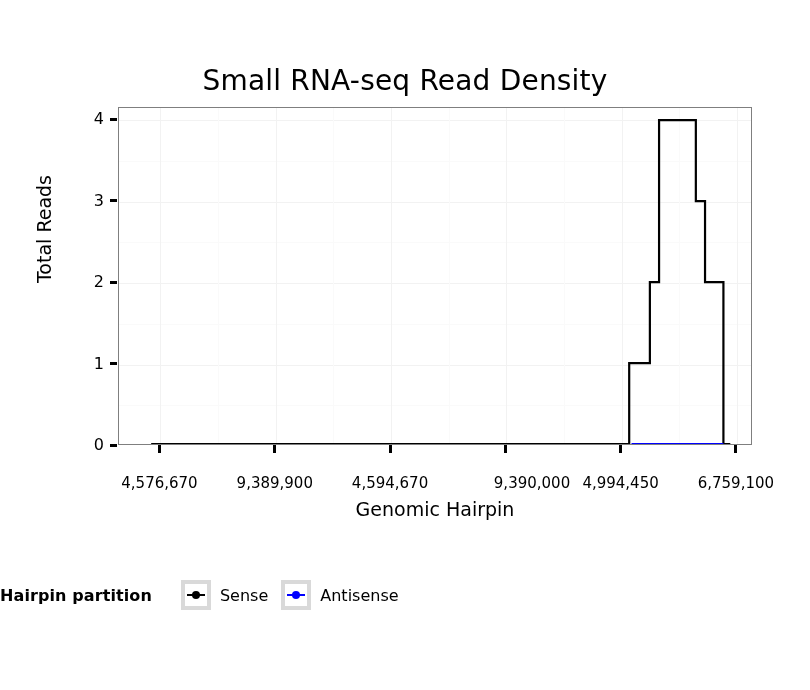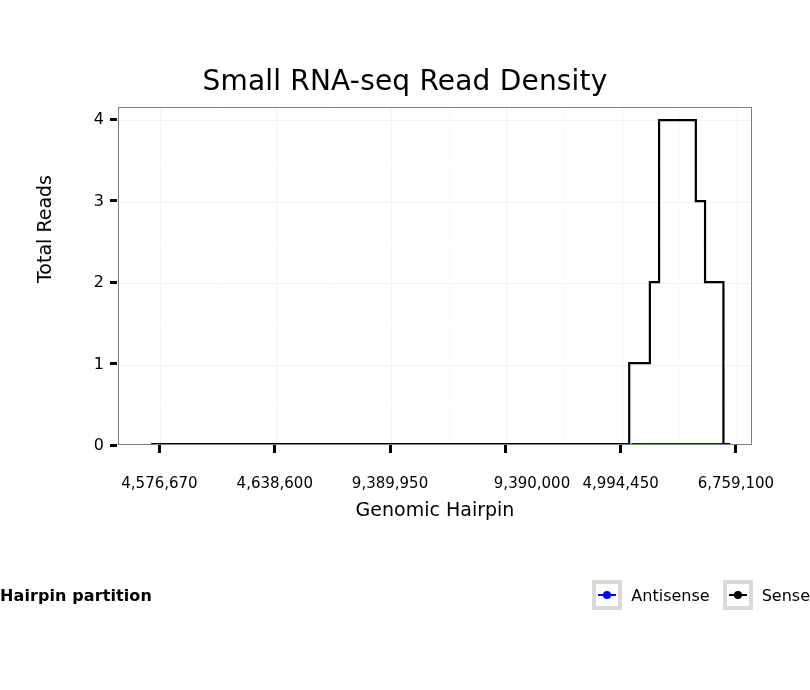--- a/index.html
+++ b/index.html
@@ -53,21 +53,21 @@
   }
   .xtick{position:absolute;width:3px;height:8px;background:#000;top:445px;}
   .xtick-label{
     position:absolute;top:474px;width:130px;margin-left:-65px;
     text-align:center;font-size:15px;white-space:nowrap;
   }
 
   
   .legend{
     position:absolute;left:0;top:580px;width:810px;
-    display:flex;align-items:center;justify-content:space-between;gap:4px;
+    display:flex;align-items:center;justify-content:flex-start;gap:12px;
   }
   .legend-title{
     font-size:16px;font-weight:bold;margin-right:17px;letter-spacing:0.1px;
   }
   .legend-item{display:flex;align-items:center;}
   .legend-item + .legend-item{margin-left:13px;}
   .legend-key{
     width:30px;height:30px;background:#ffffff;
     border:4px solid #d9d9d9;box-sizing:border-box;
     display:flex;align-items:center;justify-content:center;
@@ -105,22 +105,22 @@
   <div id="x-ticks">
       <div class="xtick" style="left: 157.998px;"></div>
       <div class="xtick" style="left: 273.271px;"></div>
       <div class="xtick" style="left: 388.544px;"></div>
       <div class="xtick" style="left: 503.816px;"></div>
       <div class="xtick" style="left: 619.089px;"></div>
       <div class="xtick" style="left: 734.362px;"></div>
     </div>
   <div id="x-tick-labels">
       <div class="xtick-label" style="left: 159.498px;">4,576,670</div>
-      <div class="xtick-label" style="left: 274.771px;">4,638,600</div>
-      <div class="xtick-label" style="left: 390.044px;">9,389,950</div>
+      <div class="xtick-label" style="left: 274.771px;">9,389,900</div>
+      <div class="xtick-label" style="left: 390.044px;">4,594,670</div>
       <div class="xtick-label" style="left: 532px;">9,390,000</div>
       <div class="xtick-label" style="left: 620.589px;">4,994,450</div>
       <div class="xtick-label" style="left: 735.862px;">6,759,100</div>
     </div>
 
   <div class="panel">
     <div id="gridlines">
         <div class="grid-major-y" style="top: 256.554px;"></div>
         <div class="grid-major-y" style="top: 175.108px;"></div>
         <div class="grid-major-y" style="top: 93.6627px;"></div>
@@ -150,28 +150,28 @@
         <polyline points="32.28,338.00 511.81,338.00 511.81,256.55 532.56,256.55 532.56,175.11 541.78,175.11 541.78,12.22 578.67,12.22 578.67,93.66 587.89,93.66 587.89,175.11 606.33,175.11 606.33,338.00 613.25,338.00" fill="none" stroke="#000000" stroke-width="2.2" stroke-linecap="butt" stroke-linejoin="miter" vector-effect="non-scaling-stroke"></polyline>
         <polyline points="514.12,338.00 606.33,338.00" fill="none" stroke="#0000ff" stroke-width="2.2" stroke-linecap="butt" stroke-linejoin="miter" vector-effect="non-scaling-stroke"></polyline>
       </svg>
   </div>
 
   <div class="legend">
     <span class="legend-title">Hairpin partition</span>
     <div id="legend-items" style="display:flex;align-items:center;">
         <div class="legend-item">
           <div class="legend-key">
+            <div class="kline" style="background: rgb(0, 0, 0);"></div>
+            <div class="kdot" style="background: rgb(0, 0, 0);"></div>
+          </div>
+          <span class="legend-label">Sense</span>
+        </div>
+        <div class="legend-item">
+          <div class="legend-key">
             <div class="kline" style="background: rgb(0, 0, 255);"></div>
             <div class="kdot" style="background: rgb(0, 0, 255);"></div>
           </div>
           <span class="legend-label">Antisense</span>
-        </div>
-        <div class="legend-item">
-          <div class="legend-key">
-            <div class="kline" style="background: rgb(0, 0, 0);"></div>
-            <div class="kdot" style="background: rgb(0, 0, 0);"></div>
-          </div>
-          <span class="legend-label">Sense</span>
         </div>
       </div>
   </div>
 
 </div>
 
 </body></html>

